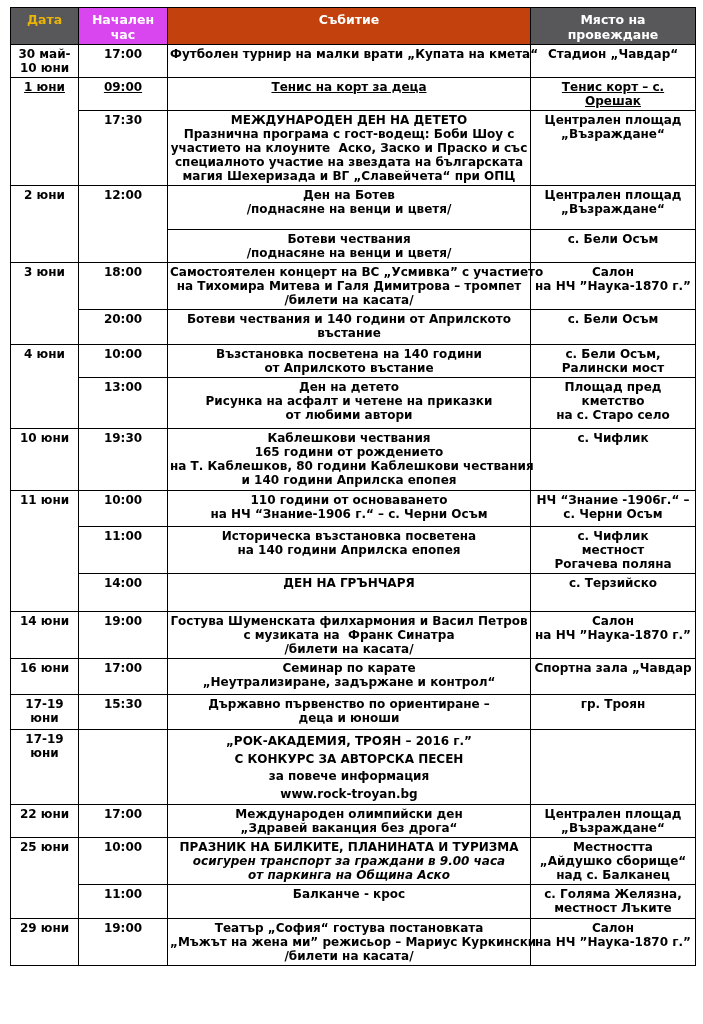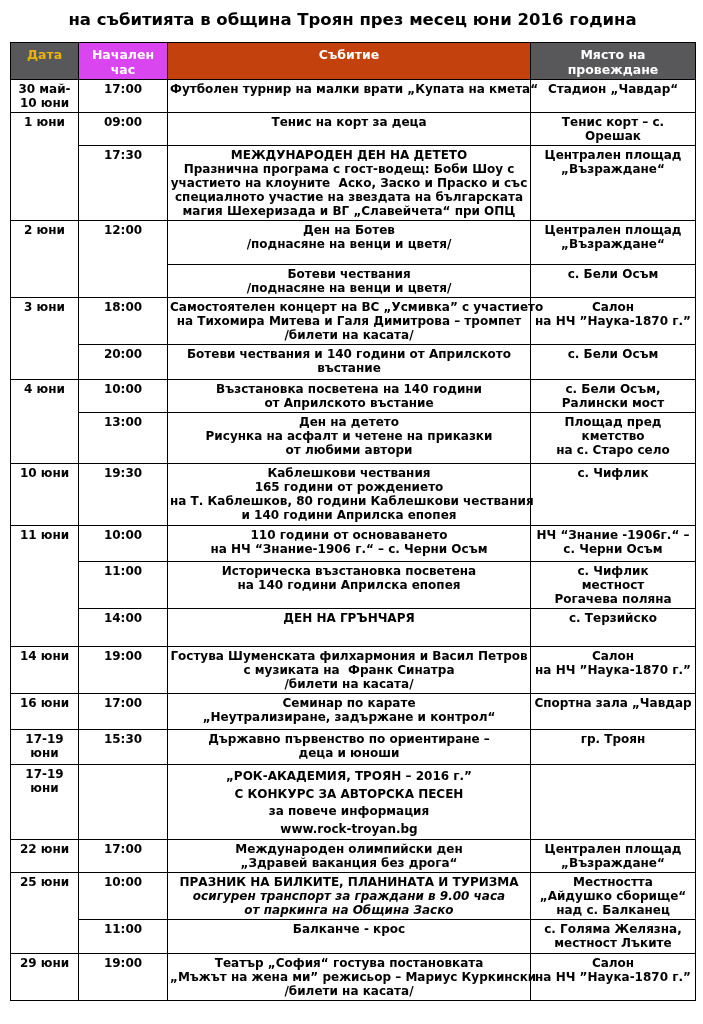--- a/index.html
+++ b/index.html
@@ -59,21 +59,20 @@
   }
   td.c-date, td.c-time, td.c-venue { white-space: pre-line; }
   td.c-event .ev-line { white-space: pre; text-align: center; }
   td.c-event .ev-line.italic { font-style: italic; }
   td.c-event.wide .ev-line { line-height: 16.5px; padding-top: 1px; }
 </style>
 </head>
 <body>
 
 <div class="page">
-  <div class="doc-subtitle">на събитията в община Троян през месец юни 2016 година</div>
 
   <table class="cal">
     <colgroup>
       <col style="width:68px">
       <col style="width:89px">
       <col style="width:363px">
       <col style="width:165px">
     </colgroup>
     <thead>
       <tr>
@@ -88,21 +87,21 @@
     <tbody>
         <tr style="height: 32px;">
           <td class="c-date" rowspan="1">30 май-
 10 юни</td>
           <td class="c-time" rowspan="1">17:00</td>
           <td class="c-event">
             <div class="ev-line">Футболен турнир на малки врати „Купата на кмета“</div>
           </td>
           <td class="c-venue">Стадион „Чавдар“</td>
         </tr>
-        <tr style="height: 29px;">
+        <tr style="height: 29px; text-decoration: underline;">
           <td class="c-date" rowspan="2">1 юни</td>
           <td class="c-time" rowspan="1">09:00</td>
           <td class="c-event">
             <div class="ev-line">Тенис на корт за деца</div>
           </td>
           <td class="c-venue">Тенис корт – с. Орешак</td>
         </tr>
         <tr style="height: 74px;">
           <td class="c-time" rowspan="1">17:30</td>
           <td class="c-event">
@@ -260,21 +259,21 @@
           </td>
           <td class="c-venue">Централен площад
 „Възраждане“</td>
         </tr>
         <tr style="height: 47px; border-radius: 16px;">
           <td class="c-date" rowspan="2">25 юни</td>
           <td class="c-time" rowspan="1">10:00</td>
           <td class="c-event">
             <div class="ev-line">ПРАЗНИК НА БИЛКИТЕ, ПЛАНИНАТА И ТУРИЗМА</div>
             <div class="ev-line italic">осигурен транспорт за граждани в 9.00 часа</div>
-            <div class="ev-line italic">от паркинга на Община Заско</div>
+            <div class="ev-line italic">от паркинга на Община Аско</div>
           </td>
           <td class="c-venue">Местността
 „Айдушко сборище“
 над с. Балканец</td>
         </tr>
         <tr style="height: 34px;">
           <td class="c-time" rowspan="1">11:00</td>
           <td class="c-event">
             <div class="ev-line">Балканче - крос</div>
           </td>

